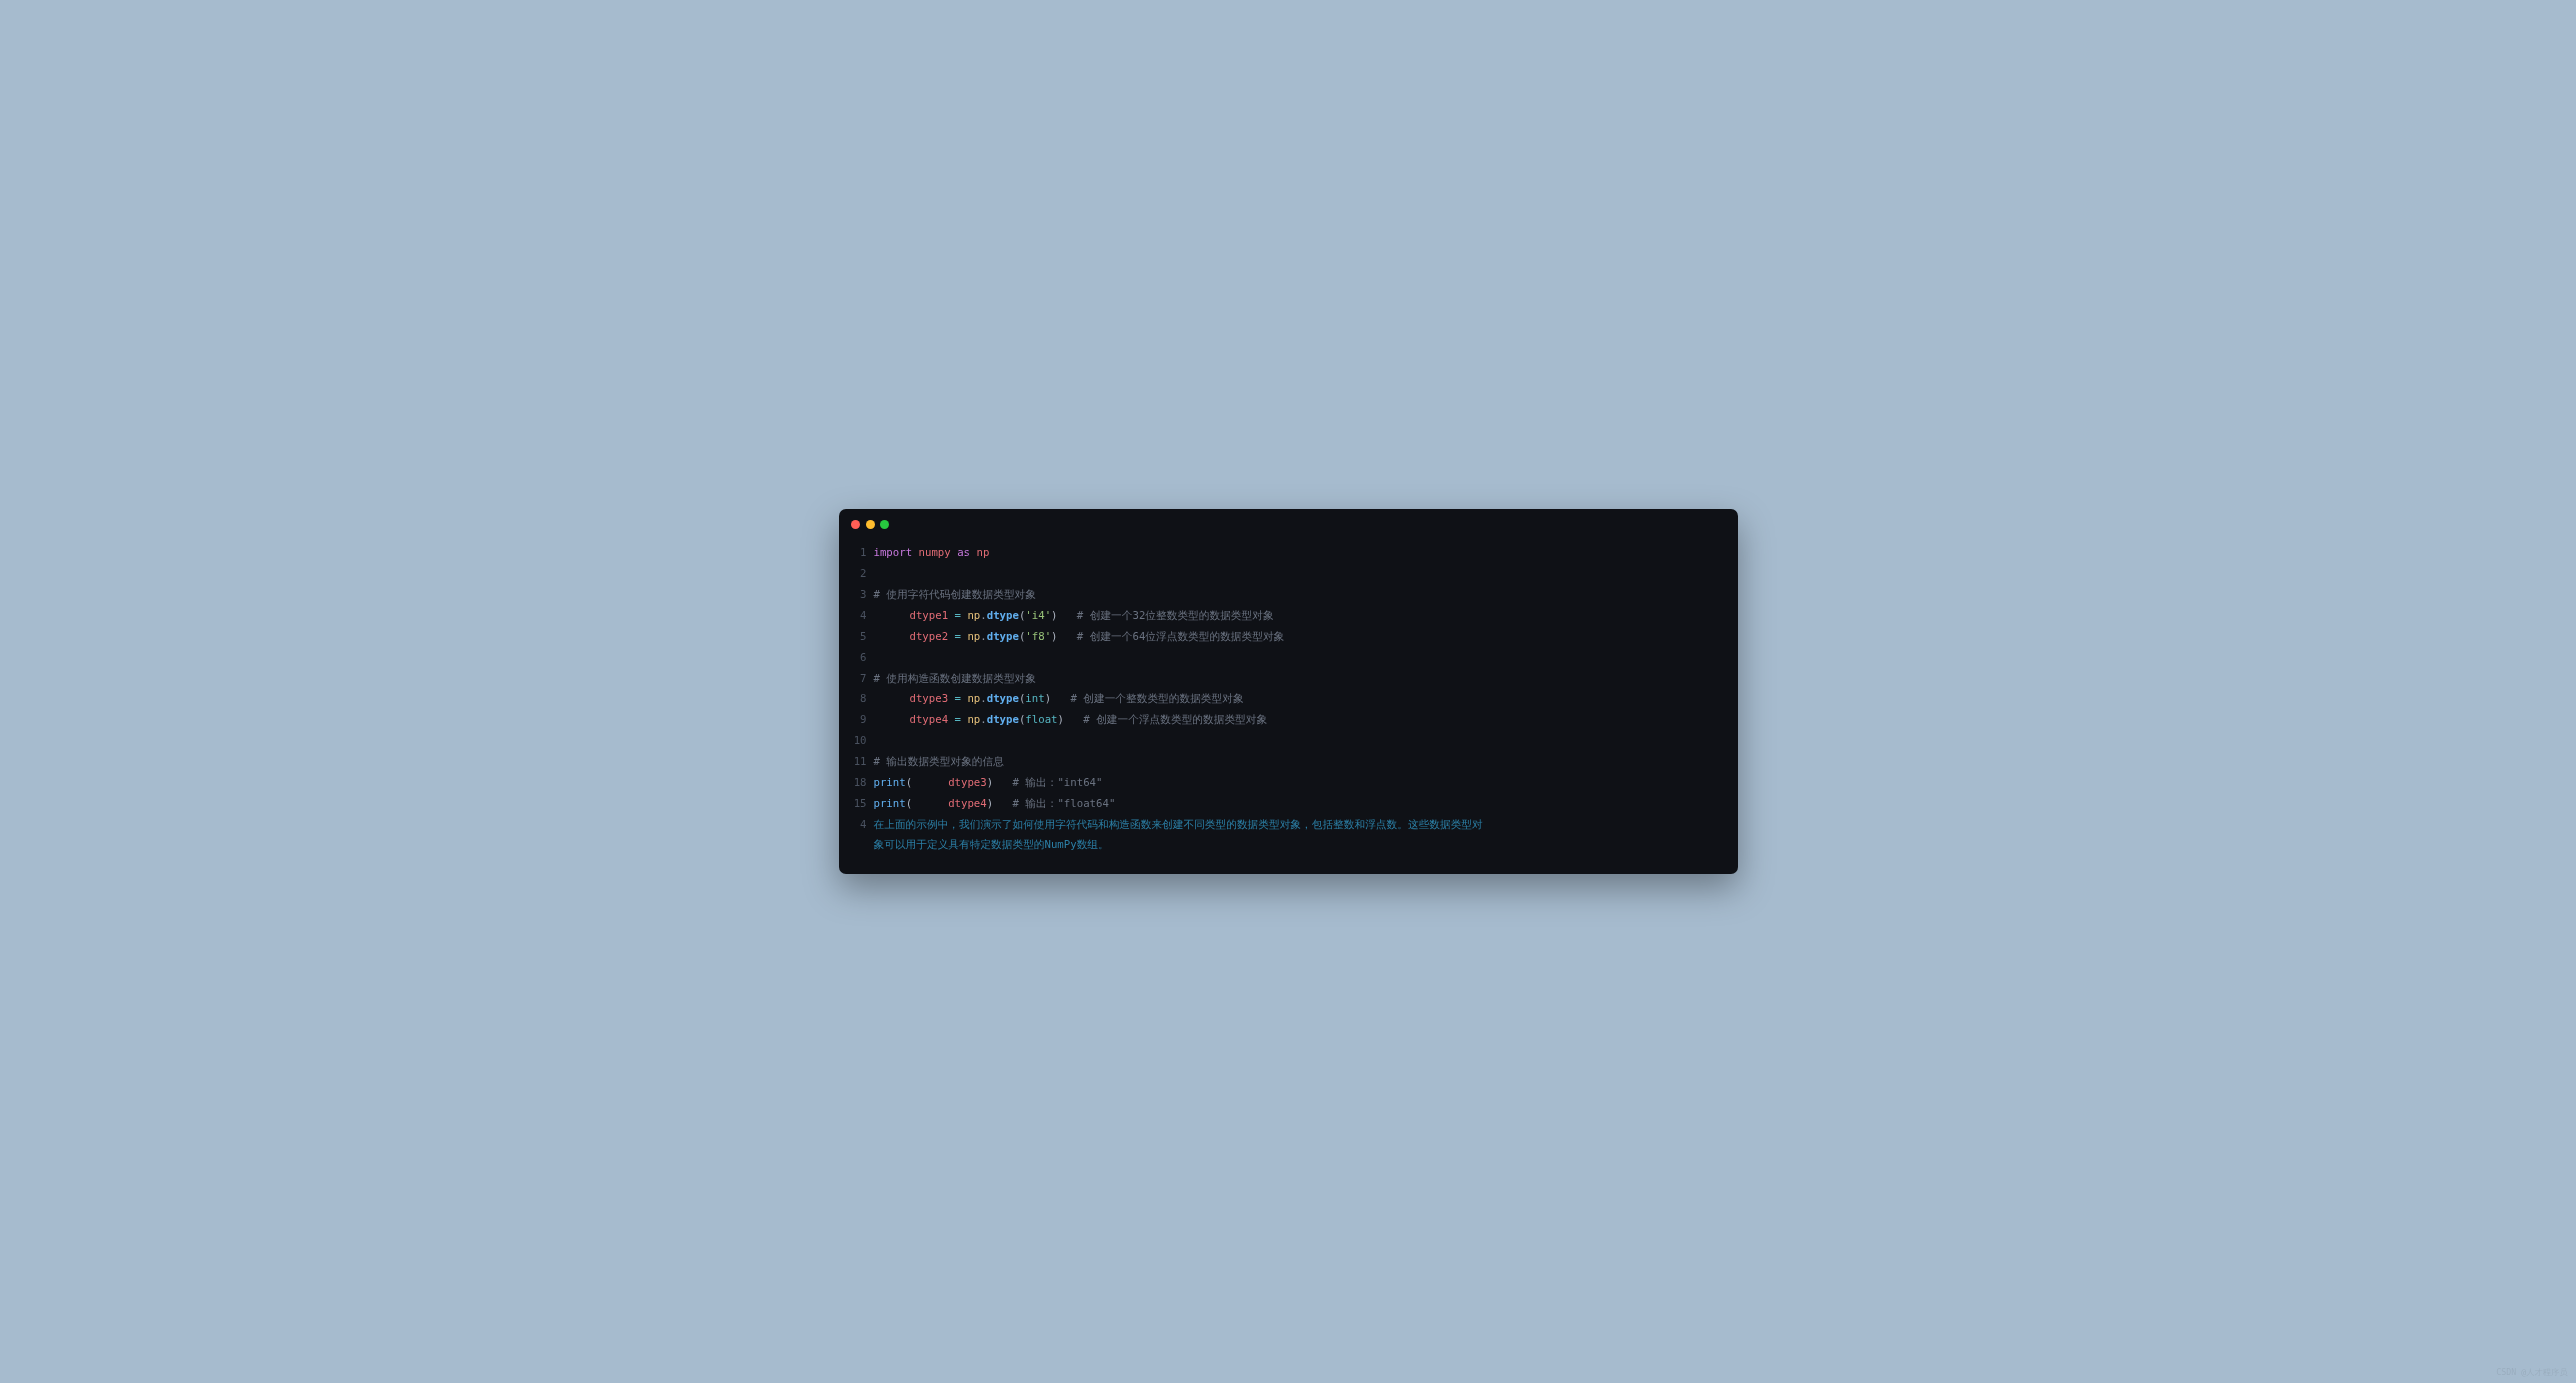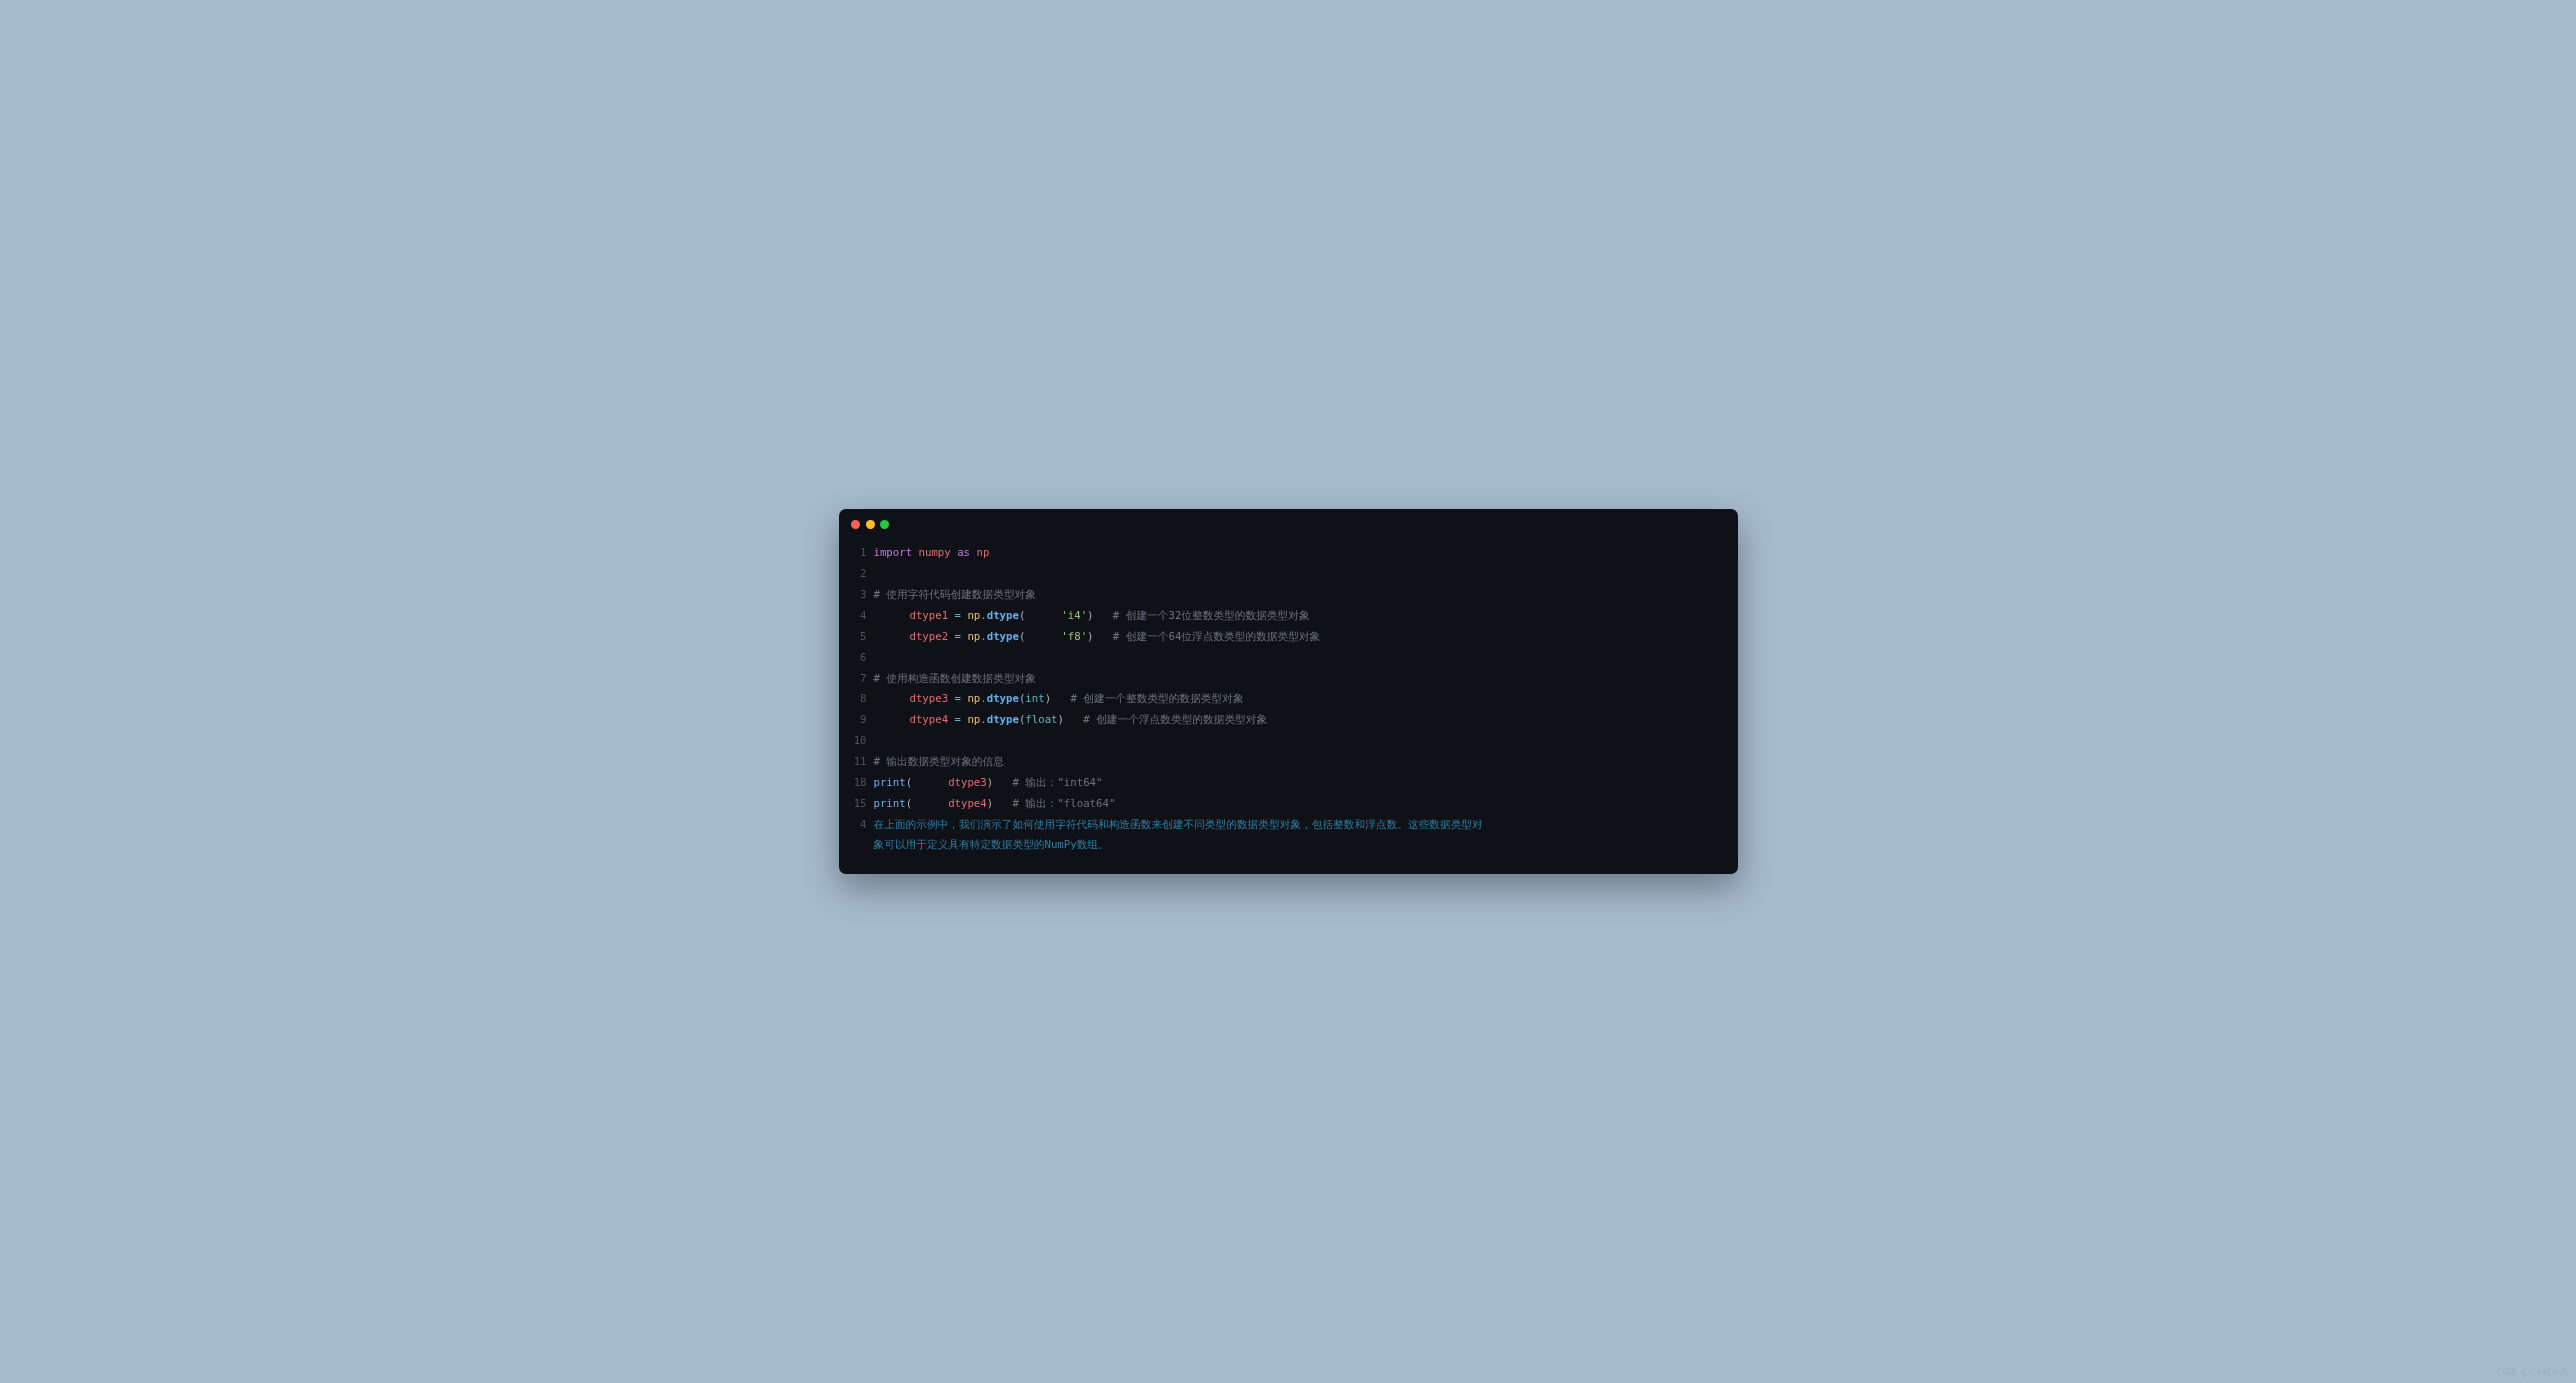--- a/index.html
+++ b/index.html
@@ -54,21 +54,21 @@
     .content { flex: 1; white-space: pre-wrap; }
     .kw-import { color: #c678dd; }
     .module { color: #e06c75; margin-top: 20px; }
     .kw-as { color: #c678dd; }
     .variable { color: #e06c75; padding-left: 36px; }
     .operator { color: #56b6c2; }
     .obj { color: #e5c07b; }
     .method { color: #61afef; font-weight: bold; }
     .func { color: #61afef; }
     .paren { color: #abb2bf; }
-    .string { color: #98c379; margin-left: 36px; }
+    .string { color: #98c379; }
     .builtin { color: #56b6c2; }
     .comment { color: #6a7280; margin-top: 36px; }
     .plain { color: #8a92a0; }
     .desc-text { color: #2b7fa6; }
     .watermark {
       position: fixed;
       bottom: 5.5px;
       right: 8.3px;
       color: rgba(0,0,0,0.08);
       font-size: 8.3px;

